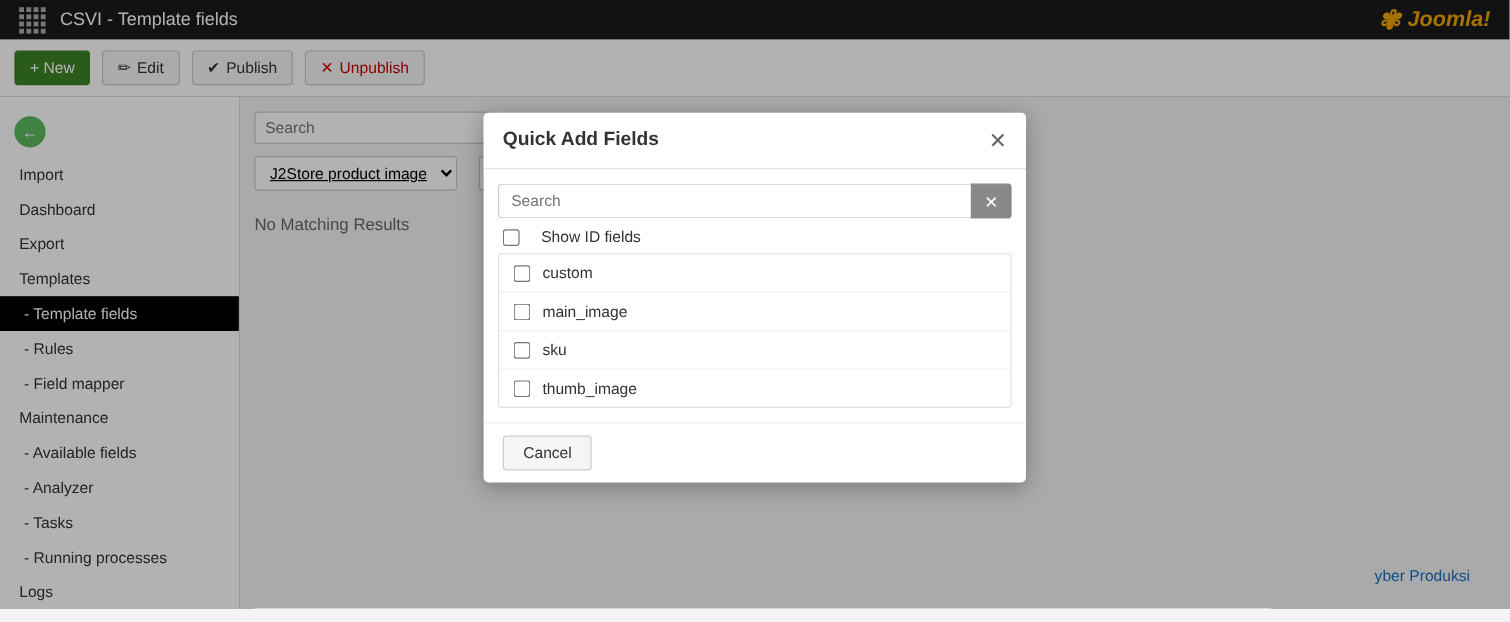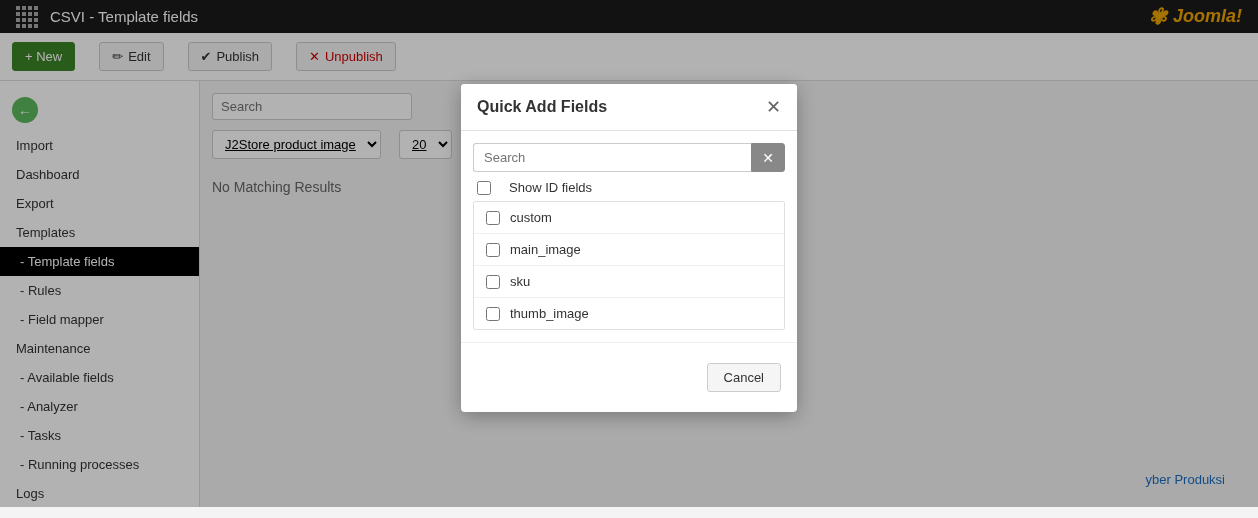--- a/index.html
+++ b/index.html
@@ -51,21 +51,21 @@
     }
 
     
     .toolbar {
       background: #fff;
       border-bottom: 1px solid #ddd;
       height: 48px;
       display: flex;
       align-items: center;
       padding: 0 12px;
-      gap: 24px;
+      gap: 10px;
     }
     .btn {
       display: flex;
       align-items: center;
       gap: 5px;
       padding: 6px 12px;
       border-radius: 3px;
       border: 1px solid transparent;
       cursor: pointer;
       font-size: 13px;
@@ -179,21 +179,21 @@
       display: flex;
       align-items: center;
       justify-content: center;
       z-index: 100;
     }
 
     
     .modal {
       background: #fff;
       border-radius: 4px;
-      width: 336px;
+      width: 452px;
       box-shadow: 0 4px 20px rgba(0,0,0,0.3);
       overflow: hidden;
     }
     .modal-header {
       background: #fff;
       padding: 14px 16px;
       border-bottom: 1px solid #e0e0e0;
       display: flex;
       align-items: center;
       justify-content: space-between;
@@ -264,23 +264,22 @@
     .field-checkbox {
       width: 14px;
       height: 14px;
       cursor: pointer;
     }
     .field-name {
       font-size: 13px;
       color: #333;
     }
     .modal-footer {
-      padding: 20px 16px;
-      display: flex;
-      justify-content: flex-end;
+      padding: 10px 16px;
+      display: flex;
       border-top: 1px solid #eee;
     }
     .btn-cancel {
       background: #f5f5f5;
       color: #333;
       border: 1px solid #ccc;
       padding: 6px 16px;
       border-radius: 3px;
       cursor: pointer;
       font-size: 13px;

